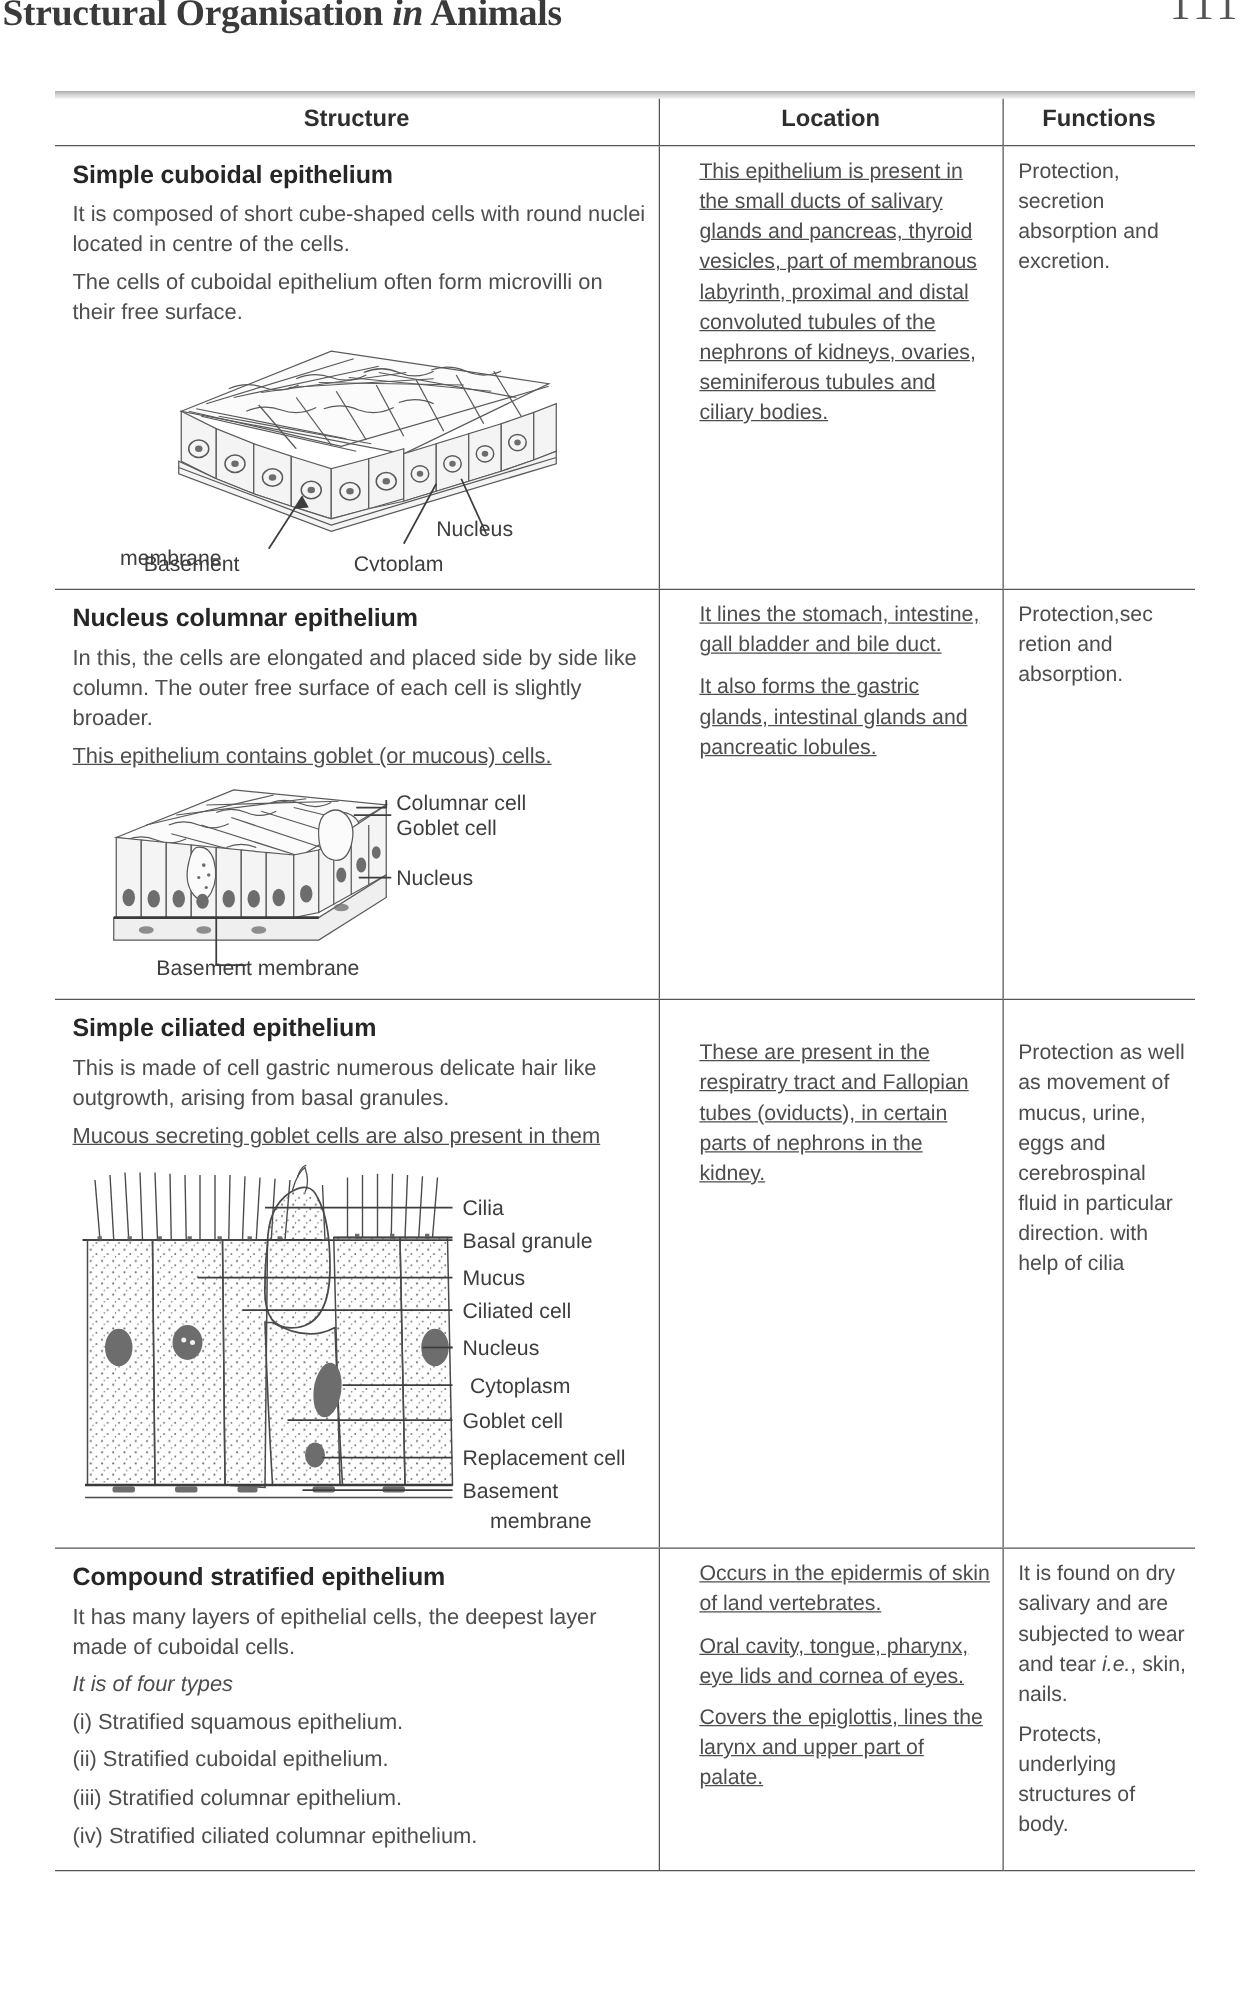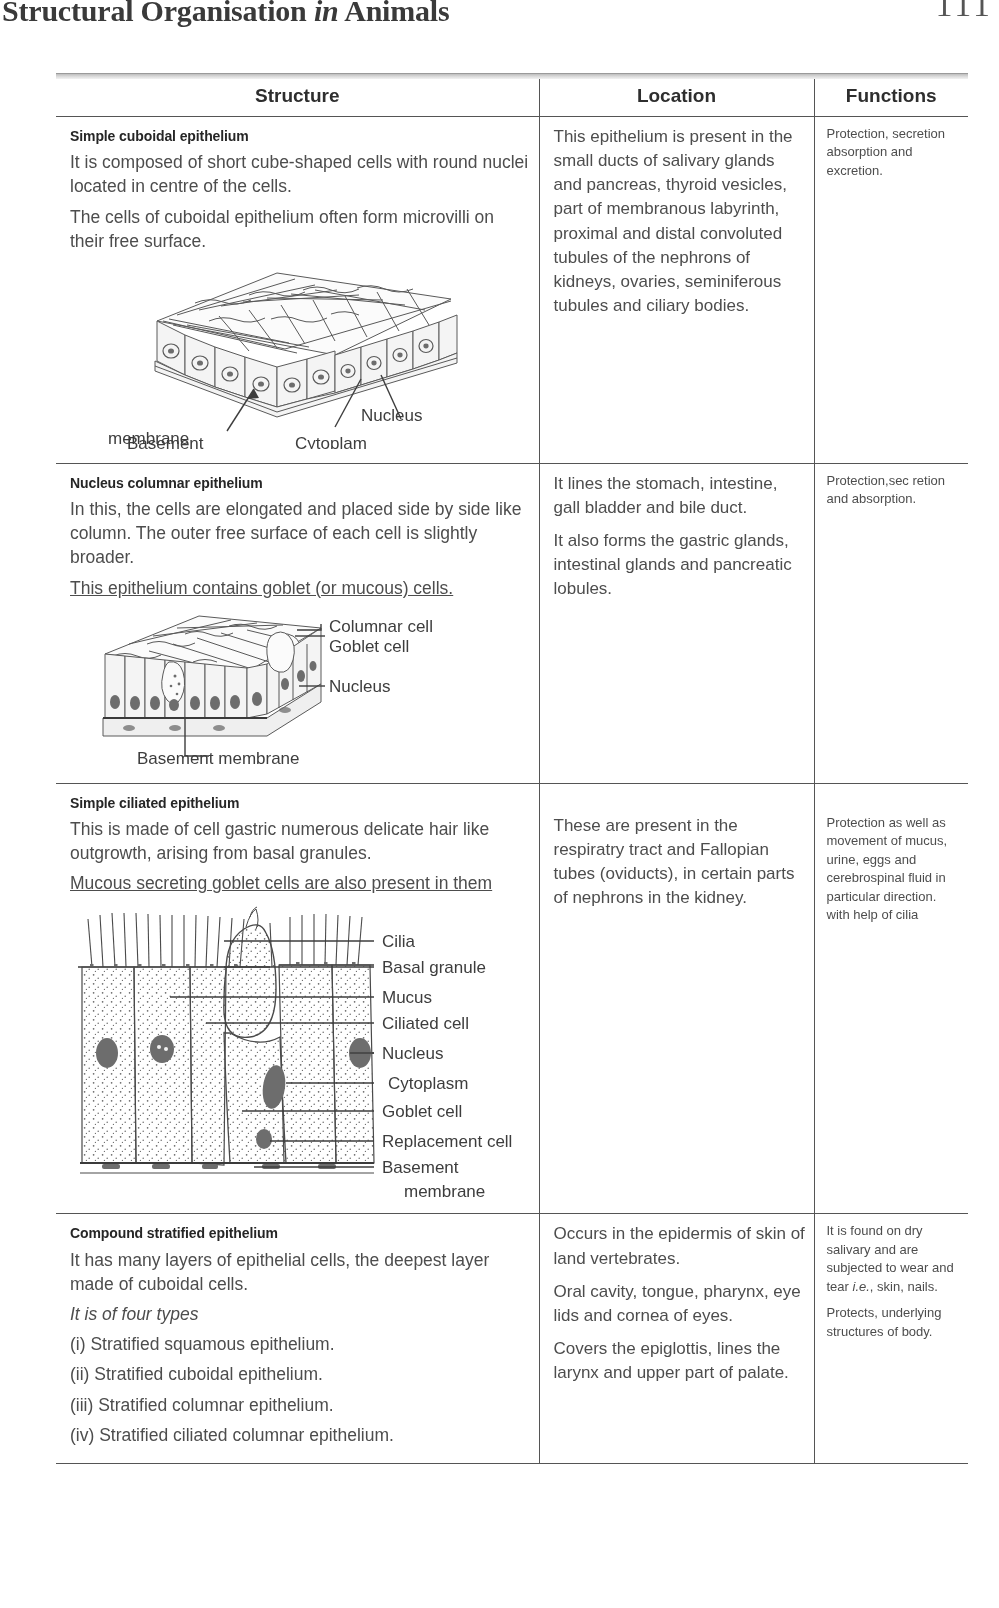--- a/index.html
+++ b/index.html
@@ -41,21 +41,21 @@
     top: -14px;
     font-family: "Liberation Serif", serif;
     font-size: 34px;
     color: #555;
     letter-spacing: 3px;
   }
 
   
   .tbl-wrap {
     position: absolute;
-    left: 56px;
+    left: 44px;
     top: 73px;
     width: 912px;
   }
   .topline {
     height: 6px;
     background: linear-gradient(to bottom, #bdbdbd 0%, #d8d8d8 45%, #f2f2f2 100%);
     border-top: 1px solid #9a9a9a;
   }
   table.main {
     width: 100%;
@@ -80,37 +80,37 @@
 
   tbody td {
     vertical-align: top;
     border-bottom: 1.5px solid #555;
     padding: 8px 12px 10px 12px;
     font-size: 17.5px;
     line-height: 1.38;
     color: #4d4d4d;
   }
   tbody td.col-structure { padding-left: 14px; padding-right: 10px; }
-  tbody td.col-loc { padding-left: 14px; padding-right: 8px; }
+  tbody td.col-loc { padding-left: 32px; padding-right: 8px; text-decoration: underline; }
   tbody td.col-fn  { padding-left: 12px; padding-right: 6px; }
 
   .row-title {
     font-weight: bold;
-    font-size: 14px;
+    font-size: 20px;
     color: #262626;
     margin: 2px 0 4px 0;
     letter-spacing: -0.1px;
   }
   .para { margin: 0 0 6px 0; }
   .para.tight { margin-bottom: 3px; text-decoration: underline; }
   .ital-note { font-style: italic; margin: 0 0 6px 0; }
   .list-item { margin: 0 0 6px 0; }
   .col-loc .para { margin-bottom: 9px; }
   .col-fn .para { margin-bottom: 8px; }
-  .col-fn { font-size: 13px; line-height: 1.42; }
+  .col-fn { font-size: 17px; line-height: 1.42; }
   .col-loc { font-size: 17px; line-height: 1.42; }
 
   
   .fig { margin: 6px 0 2px 0; text-align: center; }
   .fig svg { display: block; margin: 0 auto; }
   .lbl {
     font-family: "Liberation Sans", sans-serif;
     font-size: 17px;
     fill: #3d3d3d;
   }

